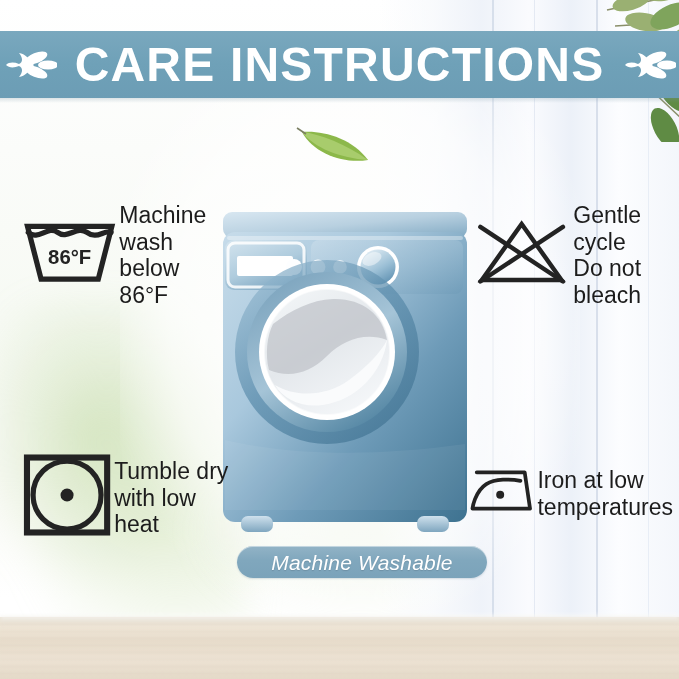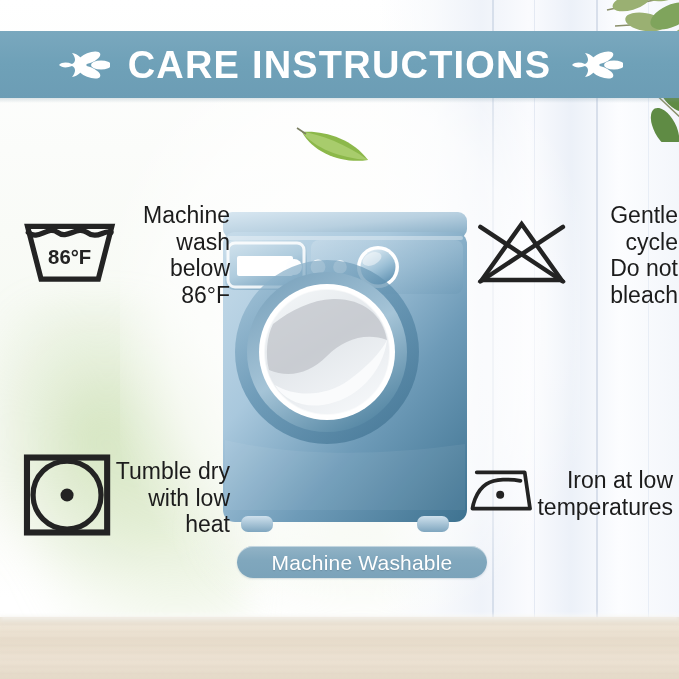--- a/index.html
+++ b/index.html
@@ -89,33 +89,33 @@
   .banner{
     position:absolute;left:0;top:31px;width:679px;height:67px;
     background:linear-gradient(to bottom,#7aa8be 0%,#6fa1b8 48%,#6c9db5 100%);
     display:flex;align-items:center;justify-content:center;gap:18px;
   }
   .banner-shadow{
     position:absolute;left:0;top:98px;width:679px;height:5px;
     background:linear-gradient(to bottom, rgba(120,150,165,.25), rgba(120,150,165,0));
   }
   .banner-title{
-    color:#ffffff;font-size:38px;font-weight:bold;letter-spacing:1.2px;
+    color:#ffffff;font-size:48px;font-weight:bold;letter-spacing:1.2px;
     white-space:nowrap;line-height:1;
   }
   .fleur{width:54px;height:40px;flex:0 0 auto;}
 
   
   .leaf-float{position:absolute;left:296px;top:120px;width:78px;height:46px;}
 
   
   .cell{position:absolute;display:flex;flex-direction:row;align-items:center;}
   .cell .sym{display:block;}
   .cell .cap{
-    margin-top:6px;text-align:right;color:#1c1c1c;
+    margin-top:6px;text-align:left;color:#1c1c1c;
     font-size:23px;line-height:1.16;white-space:pre-line;
   }
   #cell-wash{left:20px;top:196px;width:210px;}
   #cell-bleach{left:470px;top:196px;width:208px;}
   #cell-dry{left:20px;top:446px;width:210px;}
   #cell-iron{left:465px;top:446px;width:208px;}
 
   
   .washer{position:absolute;left:215px;top:200px;width:260px;height:350px;}
 
@@ -123,20 +123,21 @@
   .badge{
     position:absolute;left:237px;top:546px;width:250px;height:32px;
     border-radius:16px;
     background:linear-gradient(to bottom,#92b3c6 0%,#80a7bd 45%,#7ba3ba 100%);
     box-shadow:inset 0 1px 0 rgba(255,255,255,.45), 0 1px 2px rgba(110,140,158,.28);
     display:flex;align-items:center;justify-content:center;
   }
   .badge span{
     color:#ffffff;font-size:21px;letter-spacing:.2px;line-height:1;
     text-shadow:0 1px 1px rgba(90,120,138,.45);
+    font-style:italic;
   }
 </style>
 </head>
 <body>
 
 <div id="stage">
 
   <div class="bg bg-base"></div>
   <div class="bg-green-left"></div>
   <div class="bg-green-left2"></div>

